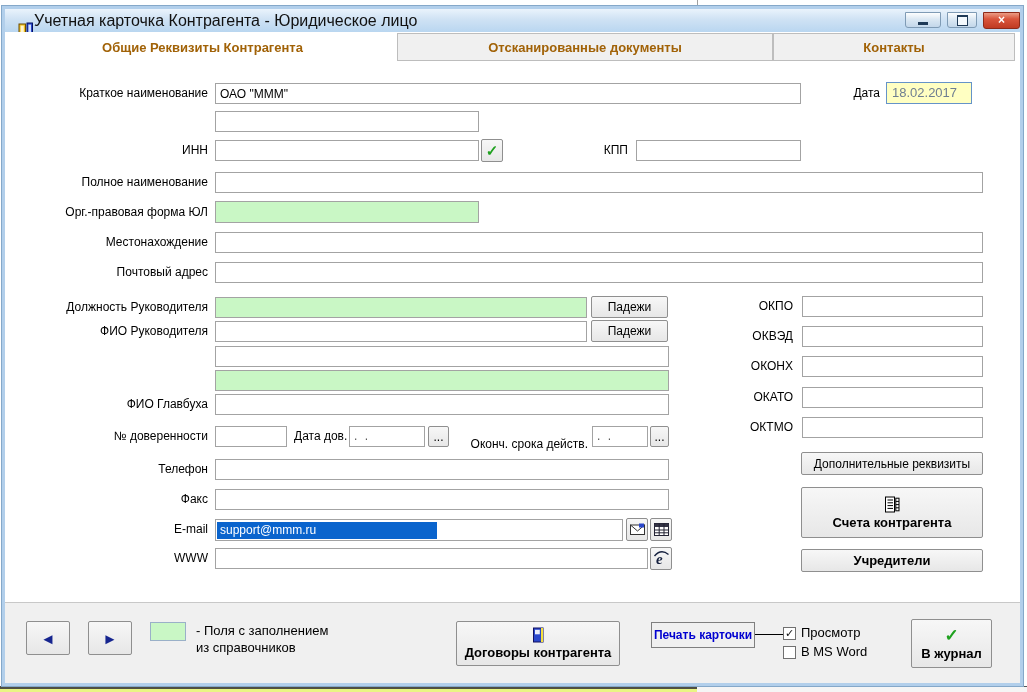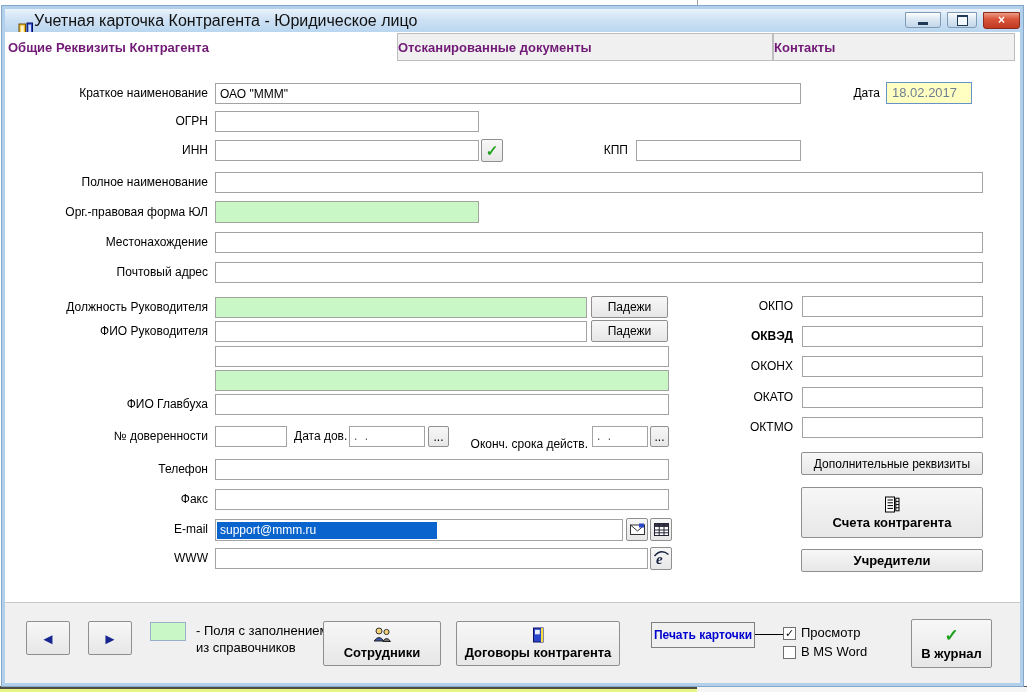--- a/index.html
+++ b/index.html
@@ -13,21 +13,21 @@
   .wbtn{position:absolute;top:12px;height:16px;border:1px solid #7f9bb5;border-radius:0 0 3px 3px;box-sizing:border-box;display:flex;align-items:center;justify-content:center;background:linear-gradient(#fdfefe,#dbe8f3 45%,#c3d7ea);}
   #btn-min{left:905px;width:36px;}
   #btn-max{left:947px;width:30px;}
   #btn-close{left:983px;width:37px;height:17px;background:linear-gradient(#eb9c85,#d9553c 40%,#c03a22);border-color:#8e2a1a;color:#fff;font-weight:bold;font-size:12px;line-height:15px;}
   .min-glyph{width:10px;height:3px;background:#1f3a57;margin-top:6px;}
   .max-glyph{width:9px;height:8px;border:1px solid #1f3a57;border-top-width:2px;background:#f4f9fd;}
 
   
   #page{position:absolute;left:5px;top:32px;width:1015px;height:570px;background:#ffffff;}
   #footerbar{position:absolute;left:5px;top:602px;width:1015px;height:81px;background:#f0f0f0;border-top:1px solid #c8c8c8;box-sizing:border-box;}
-  .tab{position:absolute;top:33px;height:28px;box-sizing:border-box;display:flex;align-items:center;justify-content:flex-start;font-size:13px;font-weight:bold;color:#701a75;white-space:nowrap;}
+  .tab{position:absolute;top:33px;height:28px;box-sizing:border-box;display:flex;align-items:center;justify-content:center;font-size:13px;font-weight:bold;color:#a16207;white-space:nowrap;}
   .tab.inactive{background:#f0f0f0;border:1px solid #bdbdbd;}
   .tab.active{background:#ffffff;}
 
   
   .lbl{position:absolute;height:21px;line-height:21px;font-size:12px;color:#000;text-align:right;white-space:nowrap;}
   .inp{position:absolute;height:21px;box-sizing:border-box;border:1px solid #a3a3a3;background:#fff;font-family:"Liberation Sans",sans-serif;font-size:12px;color:#000;padding:0 4px;outline:none;}
   .green{background:#c9f7c5;}
   .datefield{background:#ffffc2;border:1px solid #6593c8;color:#6e7e91;font-size:13px;line-height:19px;padding:0 5px;}
   .mask{color:#555;line-height:19px;letter-spacing:2px;}
   .btn{position:absolute;box-sizing:border-box;background:linear-gradient(#f7f7f7,#e7e7e7);border:1px solid #8f8f8f;border-radius:2px;display:flex;align-items:center;justify-content:center;font-family:"Liberation Sans",sans-serif;font-size:12px;color:#000;cursor:default;}
@@ -95,21 +95,20 @@
     </div>
   <div class="tab inactive" style="left:773px;width:242px;">
       <span>Контакты</span>
     </div>
 
   <div class="lbl" style="left:8px;top:83px;width:200px;">Краткое наименование</div>
   <input class="inp" style="left: 215px; top: 83px; width: 586px;" value="ОАО &quot;МММ&quot;">
   <div class="lbl" style="left:780px;top:83px;width:100px;">Дата</div>
   <div class="inp datefield" style="left:886px;top:82px;width:86px;height:22px;">18.02.2017</div>
 
-  <div class="lbl" style="left:8px;top:111px;width:200px;">ОГРН</div>
   <input class="inp" style="left: 215px; top: 111px; width: 264px;" value="">
 
   <div class="lbl" style="left:8px;top:140px;width:200px;">ИНН</div>
   <input class="inp" style="left: 215px; top: 140px; width: 264px;" value="">
   <div class="btn" style="left:481px;top:139px;width:22px;height:23px;">
       <span class="check-green">✓</span>
     </div>
   <div class="lbl" style="left:555px;top:140px;width:73px;">КПП</div>
   <input class="inp" style="left: 636px; top: 140px; width: 165px;" value="">
 
@@ -178,21 +177,21 @@
   <input class="inp" style="left: 215px; top: 548px; width: 433px;" value="">
   <div class="btn iconbtn" style="left:650px;top:547px;width:22px;height:23px;">
     <svg width="17" height="17" viewBox="0 0 17 17">
       <text x="3" y="13.5" font-family="Liberation Serif, serif" font-size="15" font-style="italic" font-weight="bold" fill="#16213f">e</text>
       <path d="M1.5 6 Q8 -1.5 15.5 4.5" stroke="#16213f" stroke-width="1.4" fill="none"></path>
     </svg>
   </div>
 
   <div class="lbl" style="left:693px;top:296px;width:100px;">ОКПО</div>
   <input class="inp" style="left: 802px; top: 296px; width: 181px;" value="">
-  <div class="lbl" style="left:693px;top:326px;width:100px;font-weight:bold;">ОКВЭД</div>
+  <div class="lbl" style="left:693px;top:326px;width:100px;">ОКВЭД</div>
   <input class="inp" style="left: 802px; top: 326px; width: 181px;" value="">
   <div class="lbl" style="left:693px;top:356px;width:100px;">ОКОНХ</div>
   <input class="inp" style="left: 802px; top: 356px; width: 181px;" value="">
   <div class="lbl" style="left:693px;top:387px;width:100px;">ОКАТО</div>
   <input class="inp" style="left: 802px; top: 387px; width: 181px;" value="">
   <div class="lbl" style="left:693px;top:417px;width:100px;">ОКТМО</div>
   <input class="inp" style="left: 802px; top: 417px; width: 181px;" value="">
 
   <div class="btn" style="left:801px;top:452px;width:182px;height:23px;">Дополнительные реквизиты</div>
   <div class="btn col" style="left:801px;top:487px;width:182px;height:51px;">
@@ -215,29 +214,20 @@
       <span>◄</span>
     </div>
   <div class="btn navbtn" style="left:88px;top:621px;width:44px;height:34px;">
       <span>►</span>
     </div>
 
   <div id="legend-swatch"></div>
   <div class="legend-text" style="top:622px;">- Поля с заполнением</div>
   <div class="legend-text" style="top:639px;">из справочников</div>
 
-  <div class="btn col" style="left:323px;top:621px;width:118px;height:45px;">
-    <svg width="20" height="16" viewBox="0 0 20 16">
-      <circle cx="7" cy="4" r="3" fill="#f5d27a" stroke="#333"></circle>
-      <path d="M2 14 Q7 7 12 14 Z" fill="#3a56aa" stroke="#222"></path>
-      <circle cx="14.5" cy="5" r="2.6" fill="#f5d27a" stroke="#333"></circle>
-      <path d="M10.8 14.5 Q14.7 8.5 18.5 14.5 Z" fill="#777" stroke="#222"></path>
-    </svg>
-    <span>Сотрудники</span>
-  </div>
 
   <div class="btn col" style="left:456px;top:621px;width:164px;height:45px;">
     <svg width="15" height="16" viewBox="0 0 15 16">
       <rect x="2.5" y="1" width="9.5" height="14" fill="#2a47cc" stroke="#101060"></rect>
       <rect x="10" y="1" width="2" height="14" fill="#f5e040"></rect>
       <rect x="4" y="2.8" width="4.8" height="4.5" fill="#ffffff" opacity="0.9"></rect>
     </svg>
     <span>Договоры контрагента</span>
   </div>
 

